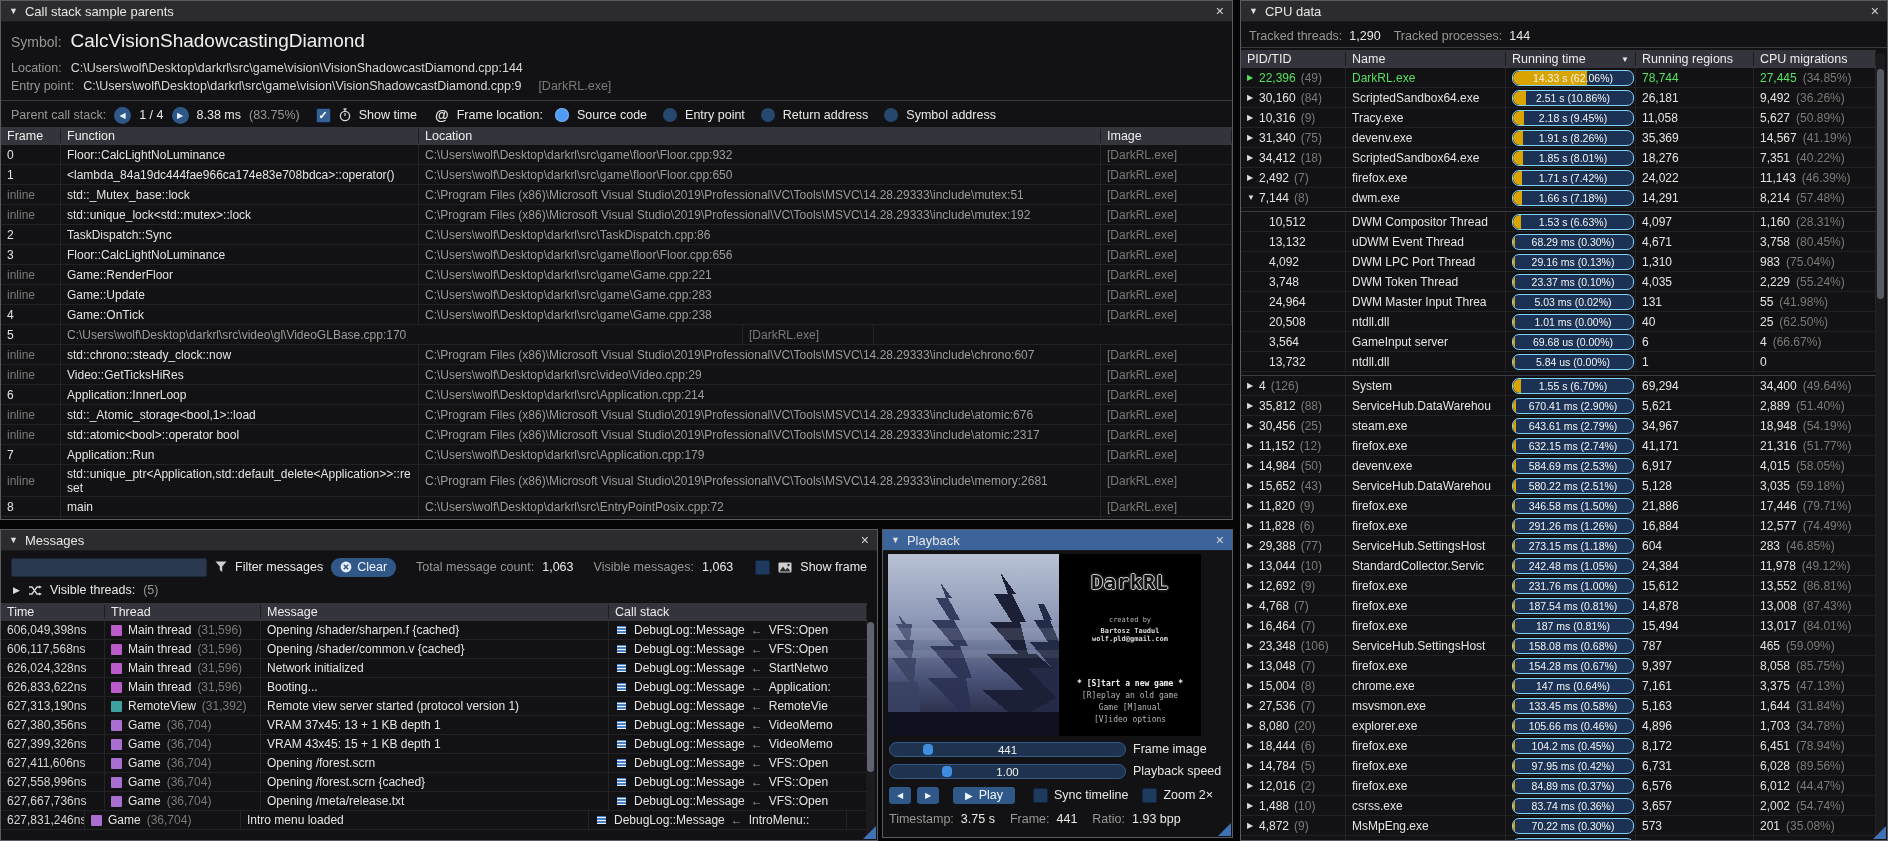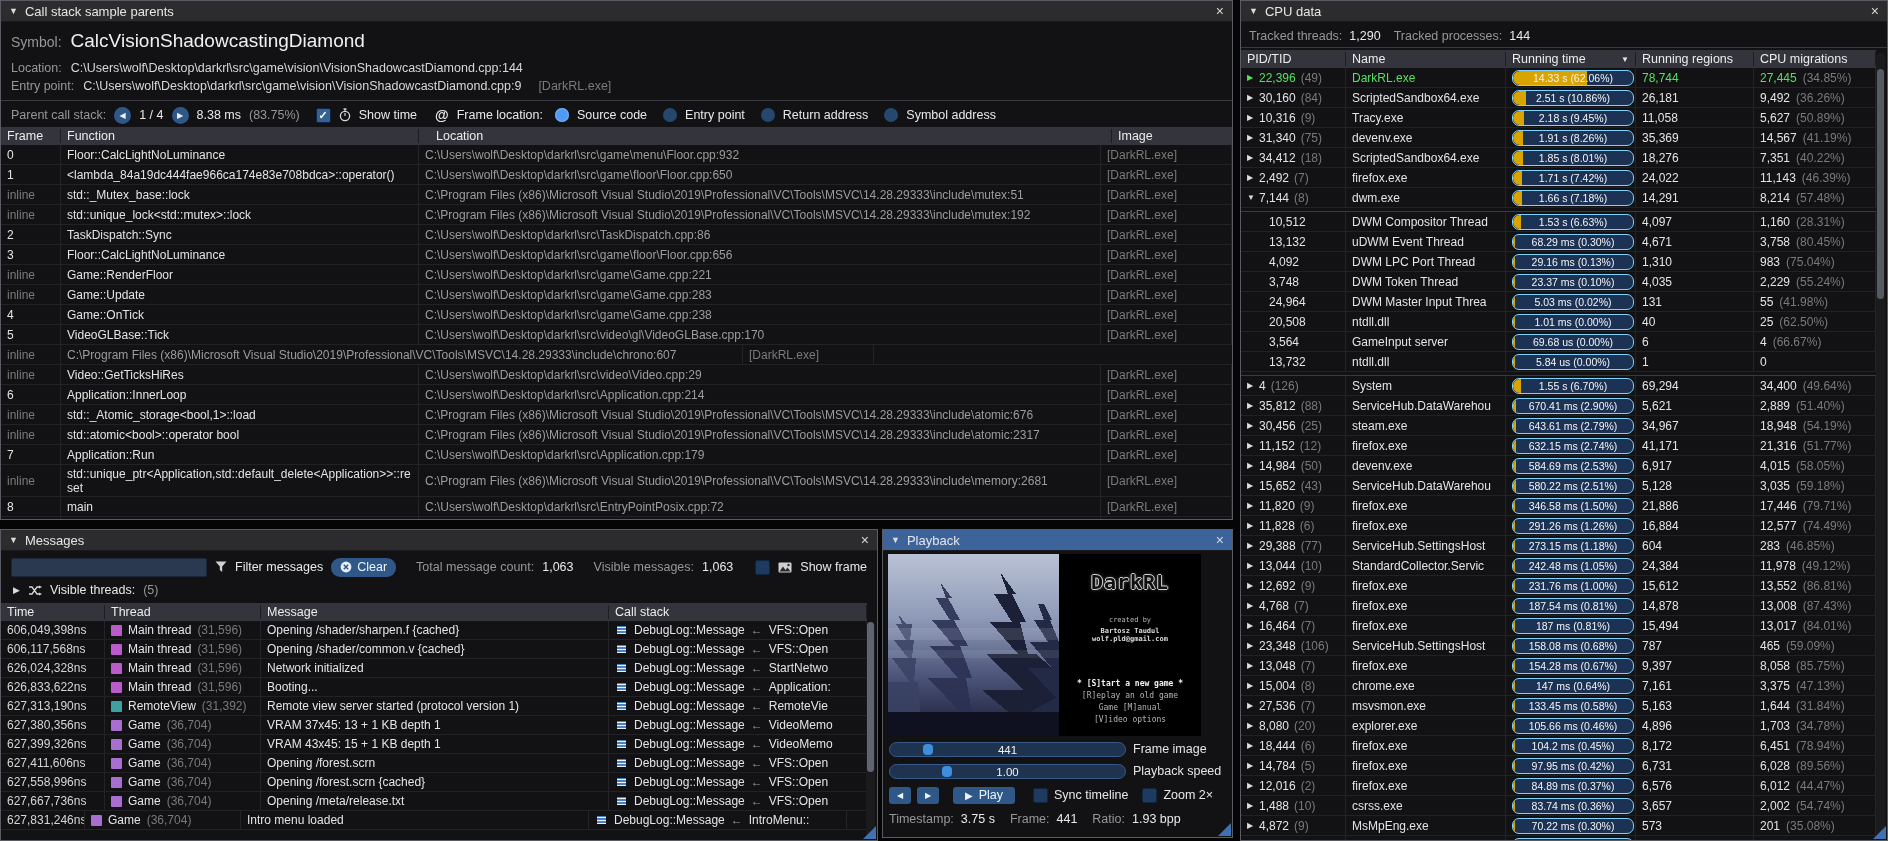--- a/index.html
+++ b/index.html
@@ -103,28 +103,28 @@
     <span class="val">Entry point</span>
     <span class="radio" style="margin-left:8px;"></span>
     <span class="val">Return address</span>
     <span class="radio" style="margin-left:8px;"></span>
     <span class="val">Symbol address</span>
   </div>
   <div style="position:absolute;left:0;top:126px;width:1231px;bottom:0;overflow:hidden;">
     <div class="thead" style="height:18px;">
       <span class="c" style="width:60px;">Frame</span>
       <span class="c" style="width:358px;">Function</span>
-      <span class="c" style="width:682px;margin-left:11px;">Location</span>
+      <span class="c" style="width:682px;">Location</span>
       <span class="c" style="width:131px;">Image</span>
     </div>
     <div>
         <div class="trow" style="height: 19px;">
           <span class="c" style="width: 60px;">0</span>
           <span class="c cfn" style="width: 358px;">Floor::CalcLightNoLuminance</span>
-          <span class="c cloc path" style="width: 682px;">C:\Users\wolf\Desktop\darkrl\src\game\menu\Floor.cpp:932</span>
+          <span class="c cloc path" style="width: 682px;">C:\Users\wolf\Desktop\darkrl\src\game\floor\Floor.cpp:932</span>
           <span class="c dim" style="width: 131px;">[DarkRL.exe]</span>
         </div>
         <div class="trow" style="height: 19px;">
           <span class="c" style="width: 60px;">1</span>
           <span class="c cfn" style="width: 358px;">&lt;lambda_84a19dc444fae966ca174e83e708bdca&gt;::operator()</span>
           <span class="c cloc path" style="width: 682px;">C:\Users\wolf\Desktop\darkrl\src\game\floor\Floor.cpp:650</span>
           <span class="c dim" style="width: 131px;">[DarkRL.exe]</span>
         </div>
         <div class="trow" style="height: 19px;">
           <span class="c dim" style="width: 60px;">inline</span>
@@ -163,26 +163,26 @@
           <span class="c dim" style="width: 131px;">[DarkRL.exe]</span>
         </div>
         <div class="trow" style="height: 19px;">
           <span class="c" style="width: 60px;">4</span>
           <span class="c cfn" style="width: 358px;">Game::OnTick</span>
           <span class="c cloc path" style="width: 682px;">C:\Users\wolf\Desktop\darkrl\src\game\Game.cpp:238</span>
           <span class="c dim" style="width: 131px;">[DarkRL.exe]</span>
         </div>
         <div class="trow" style="height: 19px;">
           <span class="c" style="width: 60px;">5</span>
-          <span class="c cfn" style="width: 358px;">VideoGLBase::Tick</span>
           <span class="c cloc path" style="width: 682px;">C:\Users\wolf\Desktop\darkrl\src\video\gl\VideoGLBase.cpp:170</span>
           <span class="c dim" style="width: 131px;">[DarkRL.exe]</span>
         </div>
         <div class="trow" style="height: 19px;">
           <span class="c dim" style="width: 60px;">inline</span>
+          <span class="c cfn" style="width: 358px;">std::chrono::steady_clock::now</span>
           <span class="c cloc path" style="width: 682px;">C:\Program Files (x86)\Microsoft Visual Studio\2019\Professional\VC\Tools\MSVC\14.28.29333\include\chrono:607</span>
           <span class="c dim" style="width: 131px;">[DarkRL.exe]</span>
         </div>
         <div class="trow" style="height: 19px;">
           <span class="c dim" style="width: 60px;">inline</span>
           <span class="c cfn" style="width: 358px;">Video::GetTicksHiRes</span>
           <span class="c cloc path" style="width: 682px;">C:\Users\wolf\Desktop\darkrl\src\video\Video.cpp:29</span>
           <span class="c dim" style="width: 131px;">[DarkRL.exe]</span>
         </div>
         <div class="trow" style="height: 19px;">

